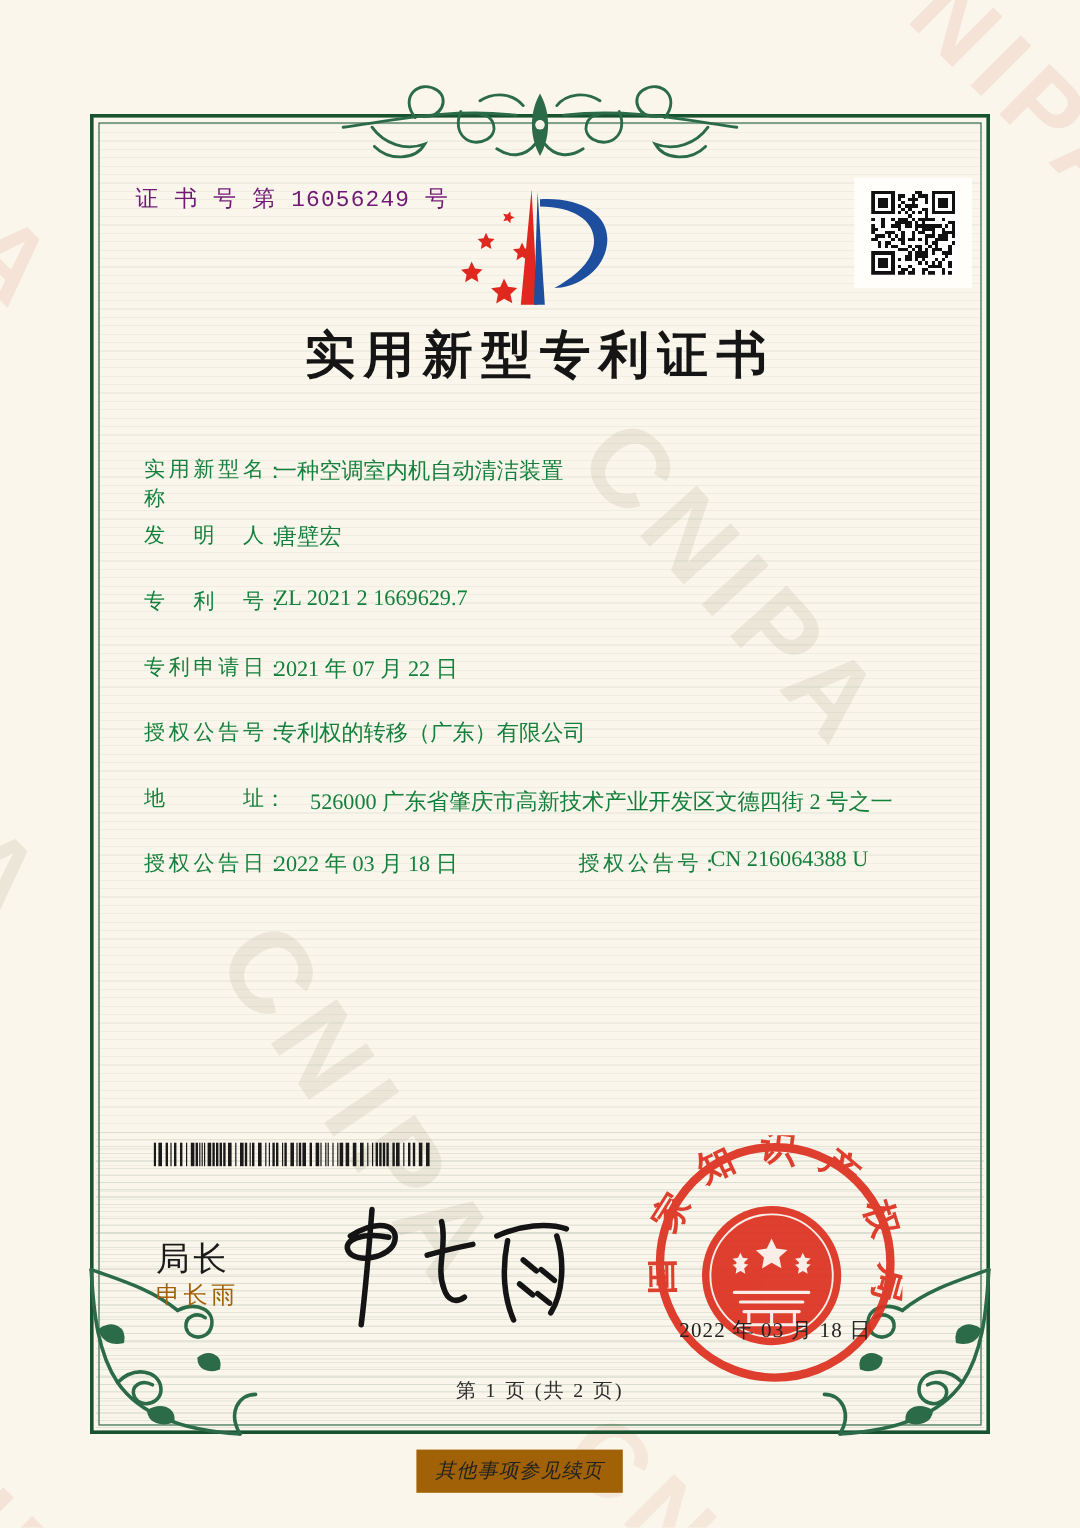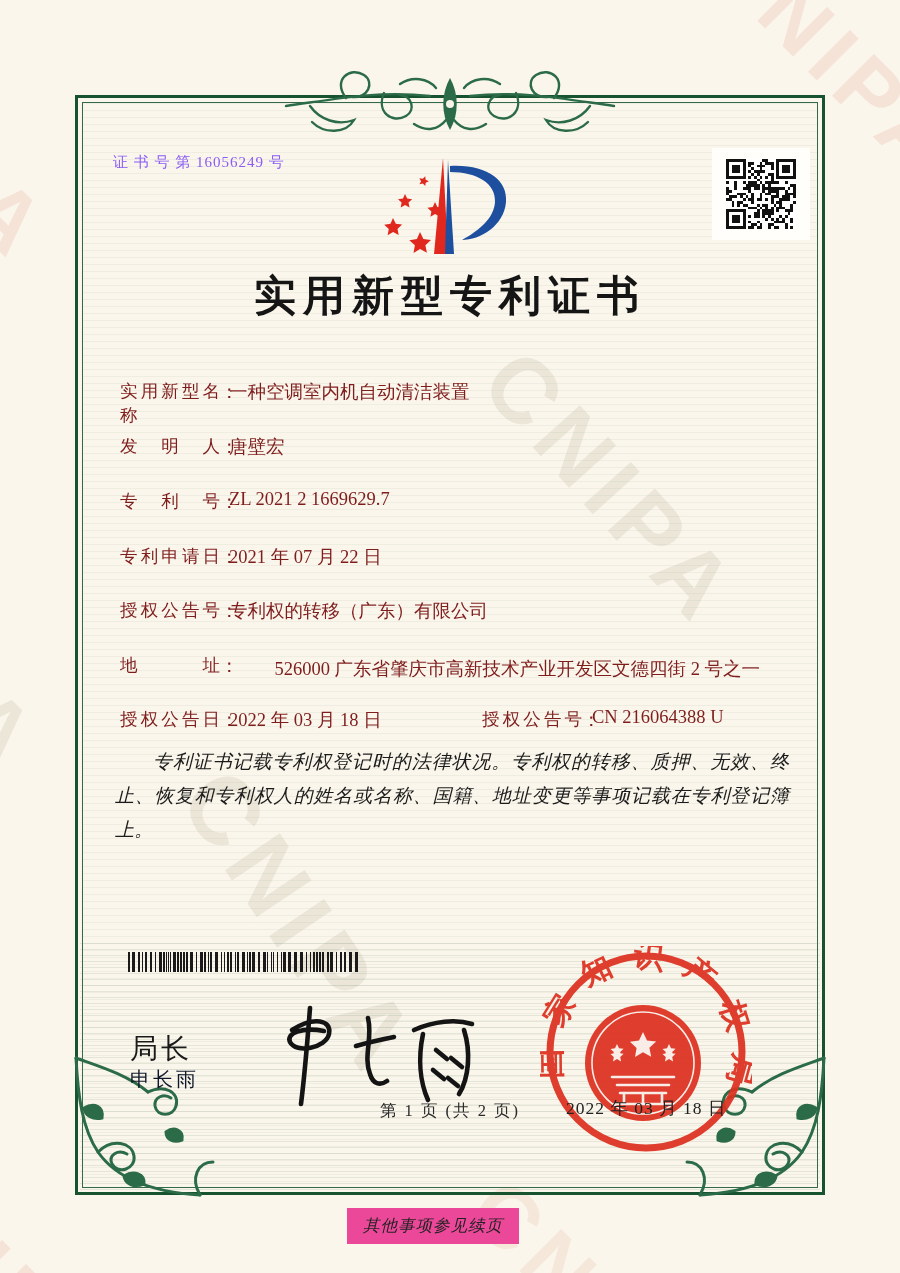--- a/index.html
+++ b/index.html
@@ -39,75 +39,75 @@
     position:absolute; left:2px; right:2px; top:845px; bottom:2px;
     background:repeating-linear-gradient(180deg, rgba(110,140,112,0.16) 0 1px, rgba(0,0,0,0) 1px 6px);
   }
   
   .flourish-top { position:absolute; left:280px; top:66px; width:340px; height:84px; }
   .corner { position:absolute; width:150px; height:150px; }
   .corner-bl { left:66px; top:1052px; }
   .corner-br { left:684px; top:1052px; transform:scaleX(-1); }
   
   .cert-no {
-    position:absolute; left:113px; top:153px; font-size:15px;
-    letter-spacing:1px; color:#8b5cf6;
+    position:absolute; left:113px; top:153px; font-size:19px;
+    letter-spacing:1px; color:#701a75;font-family:Liberation Mono, monospace;
   }
   .logo { position:absolute; left:376px; top:152px; width:142px; height:110px; }
   .qr-box {
     position:absolute; left:712px; top:148px; width:98px; height:92px;
     background:#fffefb; display:flex; align-items:center; justify-content:center;
   }
   .title {
     position:absolute; left:0; width:900px; top:268px; text-align:center;
     font-size:42px; font-weight:700; letter-spacing:7px; color:#151515;
   }
-  .field-row { position:absolute; left:120px; font-size:18.5px; color:#7f1d1d; }
+  .field-row { position:absolute; left:120px; font-size:18.5px; color:#15803d; }
   .field-label {
     display:inline-block; width:100px; font-size:17.5px;
     text-align:justify; text-align-last:justify; text-justify:inter-character;
     vertical-align:top;
   }
   .field-colon { position:absolute; left:100px; top:0; }
   .field-value { position:absolute; left:109px; top:0; white-space:nowrap;text-align:right; }
-  .field-value.wrap { white-space:normal; width:515px; line-height:32px;margin-left:16px; }
+  .field-value.wrap { white-space:normal; width:515px; line-height:32px; }
   .row-y0 { top:379px; } .row-y1 { top:434px; } .row-y2 { top:489px; }
   .row-y3 { top:544px; } .row-y4 { top:598px; } .row-y5 { top:653px; }
   .row-y6 { top:707px; }
   .grant-no-pair { position:absolute; left:342px; top:0;margin-left:20px; }
   .grant-no-pair .field-colon { left:100px; }
   .grant-no-pair .field-value { left:110px; }
   .body-text {
     position:absolute; left:115px; top:745px; width:674px;
     font-size:19px; line-height:34px; text-align:justify;
     font-style:italic; color:#1b1b1b;
   }
   .body-text p { text-indent:2em; }
   .barcode { position:absolute; left:128px; top:952px; width:232px; height:20px; }
   .director-title {
     position:absolute; left:130px; top:1030px; font-size:28px;
     font-family:"Liberation Sans","DejaVu Sans",sans-serif; color:#1a1a1a; letter-spacing:3px;
   }
   .director-name {
     position:absolute; left:130px; top:1066px; font-size:20px;
-    font-family:"Liberation Sans","DejaVu Sans",sans-serif; color:#0f172a; letter-spacing:3px;
+    font-family:"Liberation Sans","DejaVu Sans",sans-serif; color:#a16207; letter-spacing:3px;
   }
   .signature { position:absolute; left:258px; top:998px; width:232px; height:112px; }
   .seal { position:absolute; left:540px; top:946px; width:212px; height:212px; }
   .seal-date {
     position:absolute; left:566px; top:1096px; font-size:17.5px; color:#222;
     letter-spacing:1px; z-index:6; white-space:nowrap;
   }
   .page-footer {
-    position:absolute; left:0; width:900px; top:1100px; text-align:center;
+    position:absolute; left:0; width:900px; top:1148px; text-align:center;
     font-size:16.5px; color:#2a2a2a; letter-spacing:2px;
   }
   .note-box {
     position:absolute; left:347px; top:1208px; width:172px; height:36px;
-    background:#ec4899; display:flex; align-items:center; justify-content:center;
+    background:#a16207; display:flex; align-items:center; justify-content:center;
   }
   .note-text { font-size:16.5px; font-style:italic; color:#222; letter-spacing:1px; white-space:nowrap; }
 </style>
 </head>
 <body>
 
 <div class="wm wm-red wm1">CNIPA</div>
 <div class="wm wm-red wm2">CNIPA</div>
 <div class="wm wm-gray wm3">CNIPA</div>
 <div class="wm wm-gray wm4">CNIPA</div>
@@ -435,21 +435,20 @@
   <span class="field-colon">：</span>
   <span class="field-value">2022 年 03 月 18 日</span>
   <span class="grant-no-pair">
     <span class="field-label">授权公告号</span>
     <span class="field-colon">：</span>
     <span class="field-value">CN 216064388 U</span>
   </span>
 </div>
 
 <div class="body-text">
-  <p>专利证书记载专利权登记时的法律状况。专利权的转移、质押、无效、终止、恢复和专利权人的姓名或名称、国籍、地址变更等事项记载在专利登记簿上。</p>
 </div>
 
 <svg id="barcode" class="barcode" viewBox="0 0 232 20" preserveAspectRatio="none">
     <rect x="0" y="0" width="2" height="20" fill="#1a1a1a"></rect>
     <rect x="4" y="0" width="3" height="20" fill="#1a1a1a"></rect>
     <rect x="10" y="0" width="2" height="20" fill="#1a1a1a"></rect>
     <rect x="14" y="0" width="1" height="20" fill="#1a1a1a"></rect>
     <rect x="17" y="0" width="2" height="20" fill="#1a1a1a"></rect>
     <rect x="22" y="0" width="2" height="20" fill="#1a1a1a"></rect>
     <rect x="27" y="0" width="1" height="20" fill="#1a1a1a"></rect>

